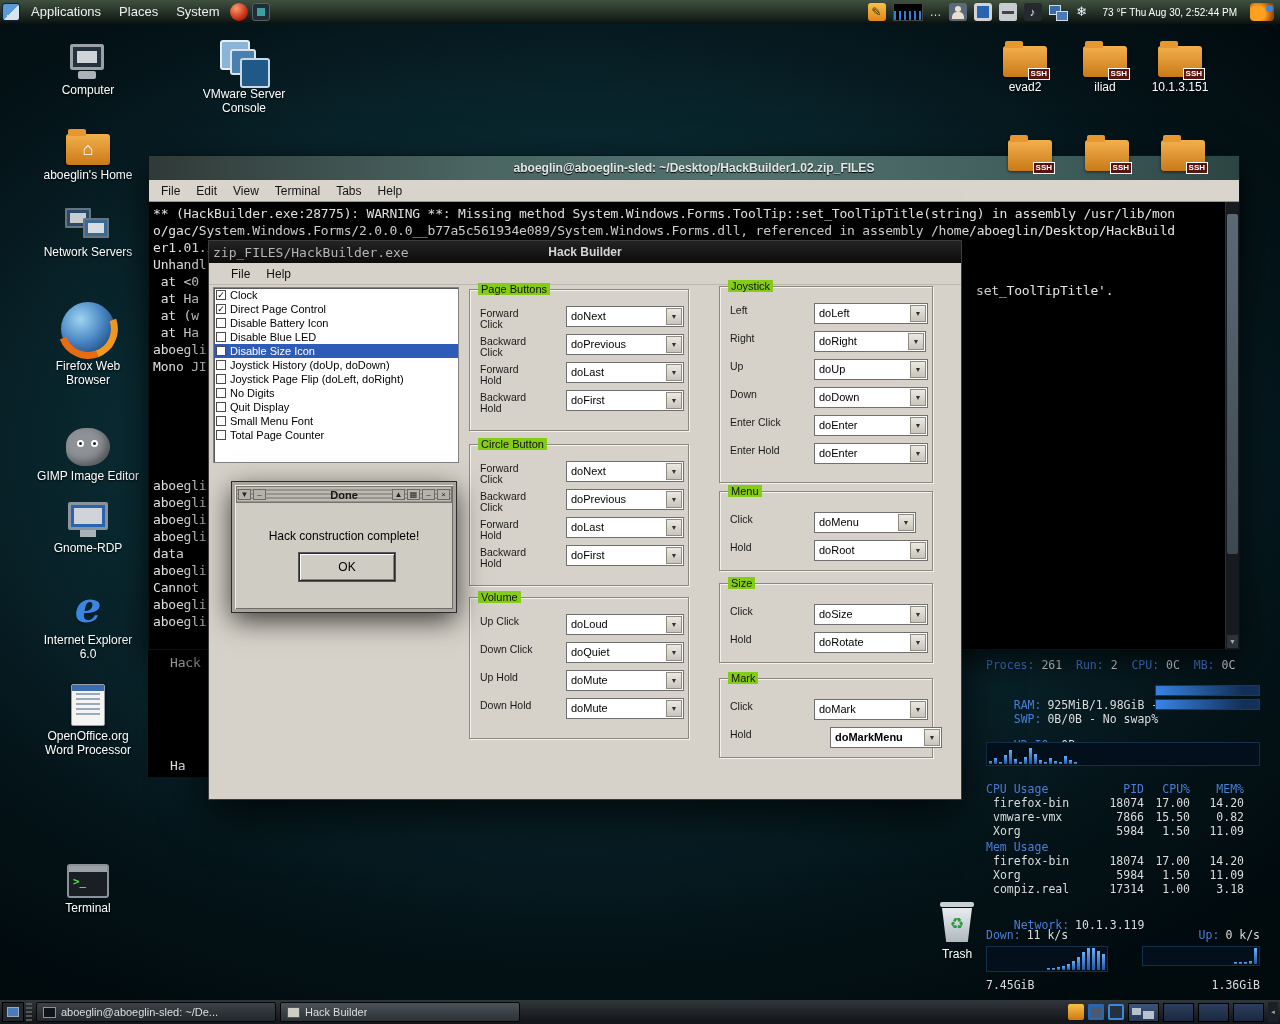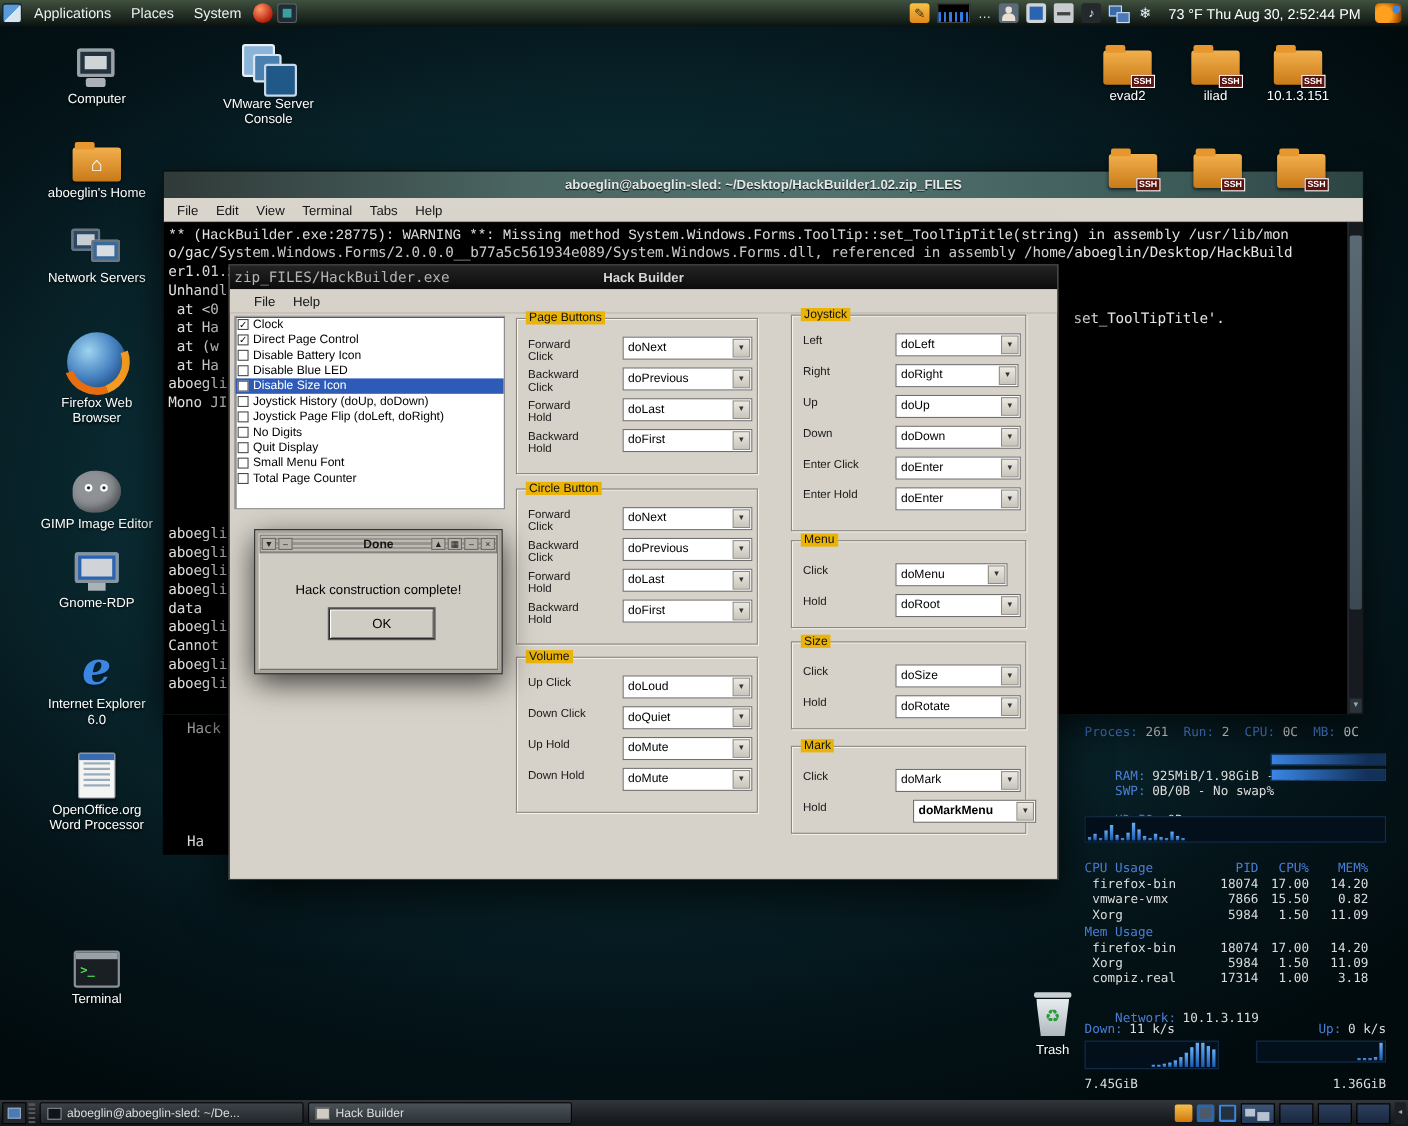--- a/index.html
+++ b/index.html
@@ -85,21 +85,21 @@
   .p-user::after{content:"";position:absolute;left:3px;top:9px;width:12px;height:7px;border-radius:5px 5px 0 0;background:#e8e0d0;}
   .p-monitor{background:#d0d4d8;}
   .p-monitor::after{content:"";position:absolute;inset:3px;background:#2a64b0;}
   .p-printer{background:#c8ccd0;border-radius:2px;}
   .p-printer::after{content:"";position:absolute;left:3px;top:8px;right:3px;height:3px;background:#444;}
   .p-volume{background:#24292e;color:#eee;font-size:11px;text-align:center;line-height:18px;}
   .p-net{background:transparent;}
   .p-net::before{content:"";position:absolute;left:0;top:2px;width:10px;height:8px;background:#3a6aa8;border:1px solid #cde;}
   .p-net::after{content:"";position:absolute;left:7px;top:8px;width:10px;height:8px;background:#4a7ab8;border:1px solid #cde;}
   .p-weather{color:#eaf4ff;font-size:13px;text-align:center;line-height:18px;width:16px;}
-  .pclock{color:#fff;font-size:13px;padding:0 8px;white-space:nowrap;}
+  .pclock{color:#fff;font-size:10px;padding:0 8px;white-space:nowrap;}
   .p-corner{width:24px;height:18px;border-radius:4px;background:radial-gradient(circle at 32% 58%,#ffa01e 38%,#a04a00 78%);}
   .p-corner::after{content:"";position:absolute;right:1px;top:2px;width:7px;height:7px;border-radius:50%;background:#3a86e0;}
 
   
   #terminal{position:absolute;left:148px;top:155px;width:1092px;height:495px;background:#000;z-index:10;
     box-shadow:0 10px 34px rgba(0,0,0,.75);border:1px solid #0a1414;}
   #terminal .tbar{height:24px;background:linear-gradient(to right,#303a38 0%,#4a6562 30%,#527270 55%,#3c5a58 85%,#2c4442 100%);
     text-align:center;}
   .ttitle{font-size:12px;font-weight:bold;color:#e2e8e6;line-height:24px;text-shadow:0 1px 1px #000;}
   #terminal .mbar{height:22px;background:#d9d5cd;border-bottom:1px solid #9a968e;display:flex;align-items:center;padding-left:4px;}
@@ -121,21 +121,21 @@
   #hb .mbar{position:absolute;top:22px;left:0;right:0;height:22px;background:#d6d2c9;border-bottom:1px solid #bcb8ae;display:flex;align-items:center;padding-left:14px;}
   #hb .mitem{color:#111;}
 
   #checklist{position:absolute;left:4px;top:46px;width:246px;height:176px;background:#fff;
     border:1px solid #828282;box-shadow:inset 1px 1px 0 #5a5a5a;overflow:hidden;}
   .cl-item{height:14px;display:flex;align-items:center;gap:4px;padding-left:2px;font-size:11px;color:#000;}
   .cl-item.sel{background:#2e5bb8;color:#fff;}
   .cb{width:10px;height:10px;border:1px solid #4a4a4a;background:#fff;color:#000;font-size:9px;line-height:9px;text-align:center;flex:0 0 auto;}
 
   .group{position:absolute;border:1px solid #8a887f;box-shadow:inset 1px 1px 0 #f4f2ec, 1px 1px 0 #f4f2ec;}
-  .gtitle{position:absolute;top:-7px;left:8px;background:#eab308;padding:0 3px;font-size:11px;color:#111;}
+  .gtitle{position:absolute;top:-7px;left:8px;background:#84cc16;padding:0 3px;font-size:11px;color:#111;}
   .glab{position:absolute;width:56px;font-size:10.5px;line-height:11px;color:#1a1a1a;}
   .combo{position:absolute;height:21px;background:#fff;border:1px solid #6f6f6f;}
   .cval{position:absolute;left:4px;top:3px;font-size:11px;color:#000;}
   .cbtn{position:absolute;right:1px;top:1px;bottom:1px;width:16px;background:linear-gradient(#ece9e2,#c9c5bb);
     border:1px solid #8f8b82;color:#333;font-size:7px;display:flex;align-items:center;justify-content:center;}
 
   
   #done{position:absolute;left:232px;top:482px;width:224px;height:130px;background:#cfccc4;z-index:30;
     border:3px solid #a8a59d;outline:1px solid #2c2c2c;box-shadow:0 8px 26px rgba(0,0,0,.75), inset 1px 1px 0 #efede8, inset -1px -1px 0 #6f6d66;}
   #done .dbar{position:relative;height:17px;margin:1px;background:repeating-linear-gradient(#bcbab2 0 2px,#97958d 2px 4px);border:1px solid #76746c;display:flex;align-items:center;}
@@ -385,21 +385,21 @@
   </div>
   <div class="mbar">
     <span class="mitem">File</span>
     <span class="mitem">Edit</span>
     <span class="mitem">View</span>
     <span class="mitem">Terminal</span>
     <span class="mitem">Tabs</span>
     <span class="mitem">Help</span>
   </div>
   <div class="tcontent" id="term-lines">
-      <div class="tline" style="top: 4px; left: 4px; font-family: Liberation Mono, monospace;">** (HackBuilder.exe:28775): WARNING **: Missing method System.Windows.Forms.ToolTip::set_ToolTipTitle(string) in assembly /usr/lib/mon</div>
+      <div class="tline" style="top: 4px; left: 4px;">** (HackBuilder.exe:28775): WARNING **: Missing method System.Windows.Forms.ToolTip::set_ToolTipTitle(string) in assembly /usr/lib/mon</div>
       <div class="tline" style="top: 21px; left: 4px;">o/gac/System.Windows.Forms/2.0.0.0__b77a5c561934e089/System.Windows.Forms.dll, referenced in assembly /home/aboeglin/Desktop/HackBuild</div>
       <div class="tline" style="top: 38px; left: 4px;">er1.01.zip_FILES/HackBuilder.exe</div>
       <div class="tline" style="top: 55px; left: 4px;">Unhandl</div>
       <div class="tline" style="top: 72px; left: 4px;"> at &lt;0</div>
       <div class="tline" style="top: 89px; left: 4px;"> at Ha</div>
       <div class="tline" style="top: 106px; left: 4px;"> at (w</div>
       <div class="tline" style="top: 123px; left: 4px;"> at Ha</div>
       <div class="tline" style="top: 140px; left: 4px;">aboegli</div>
       <div class="tline" style="top: 157px; left: 4px;">Mono JI</div>
       <div class="tline" style="top: 276px; left: 4px;">aboegli</div>

